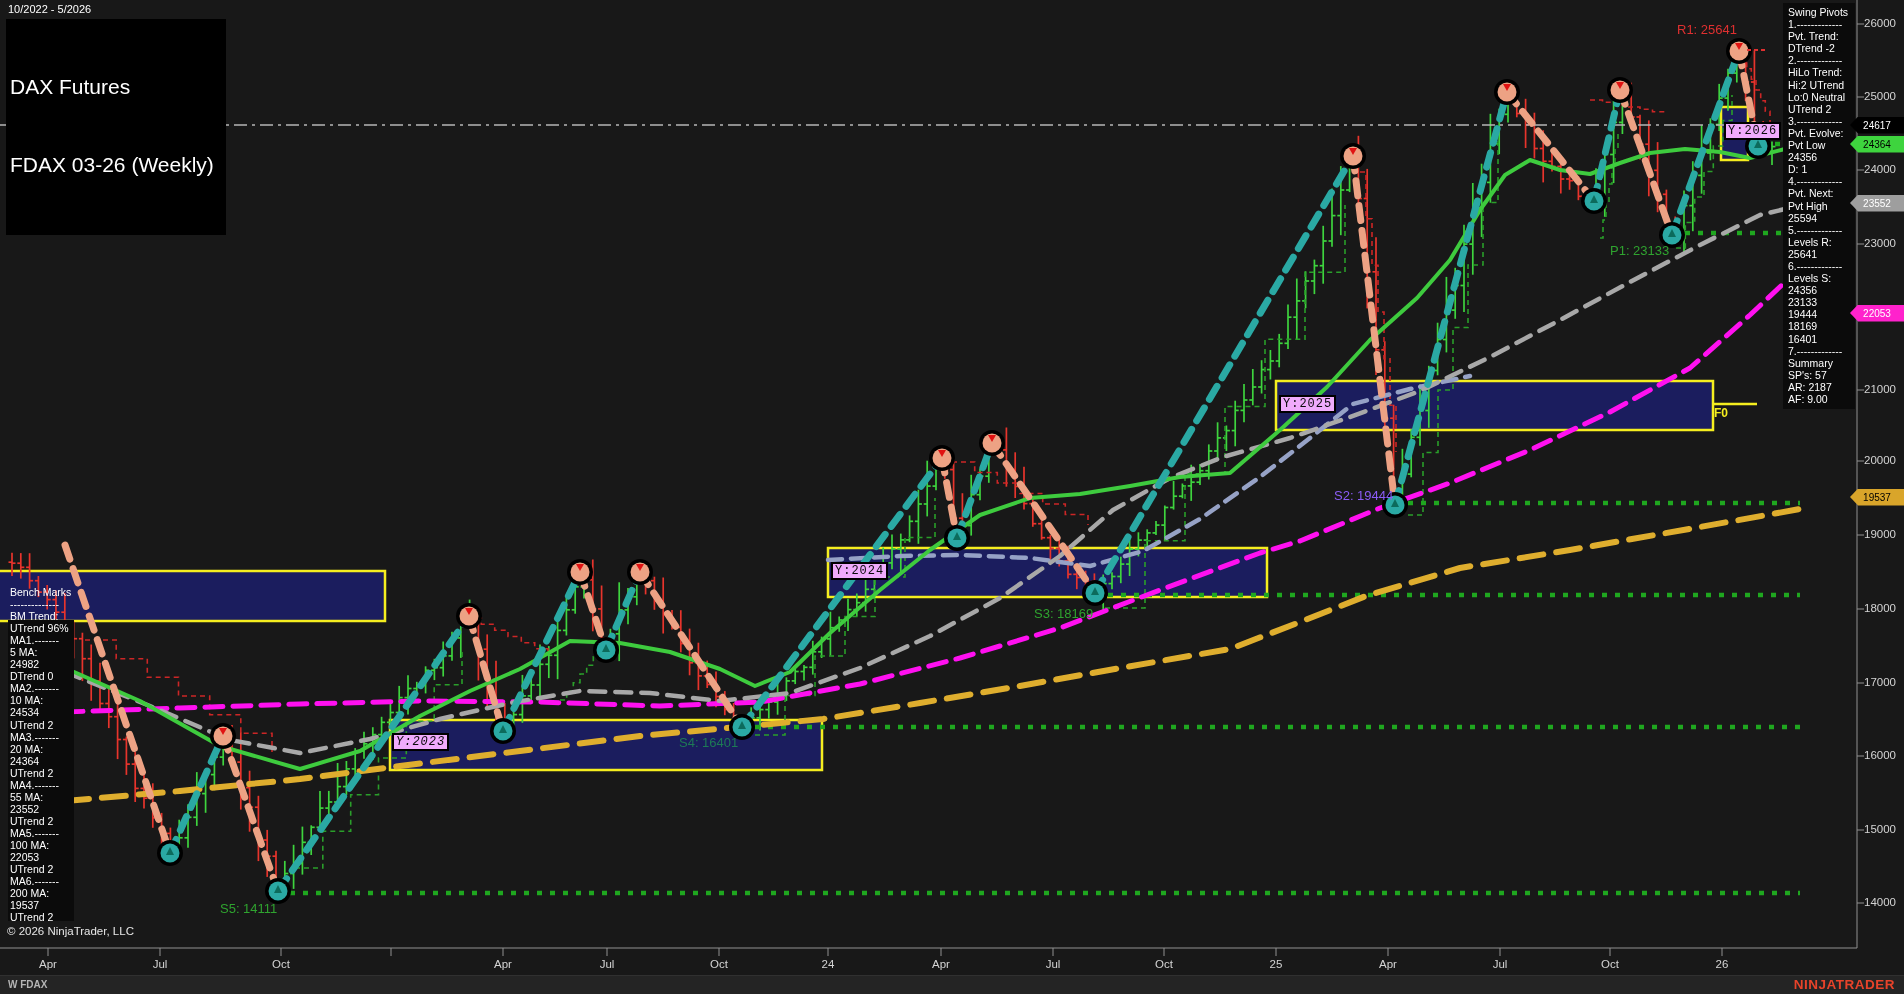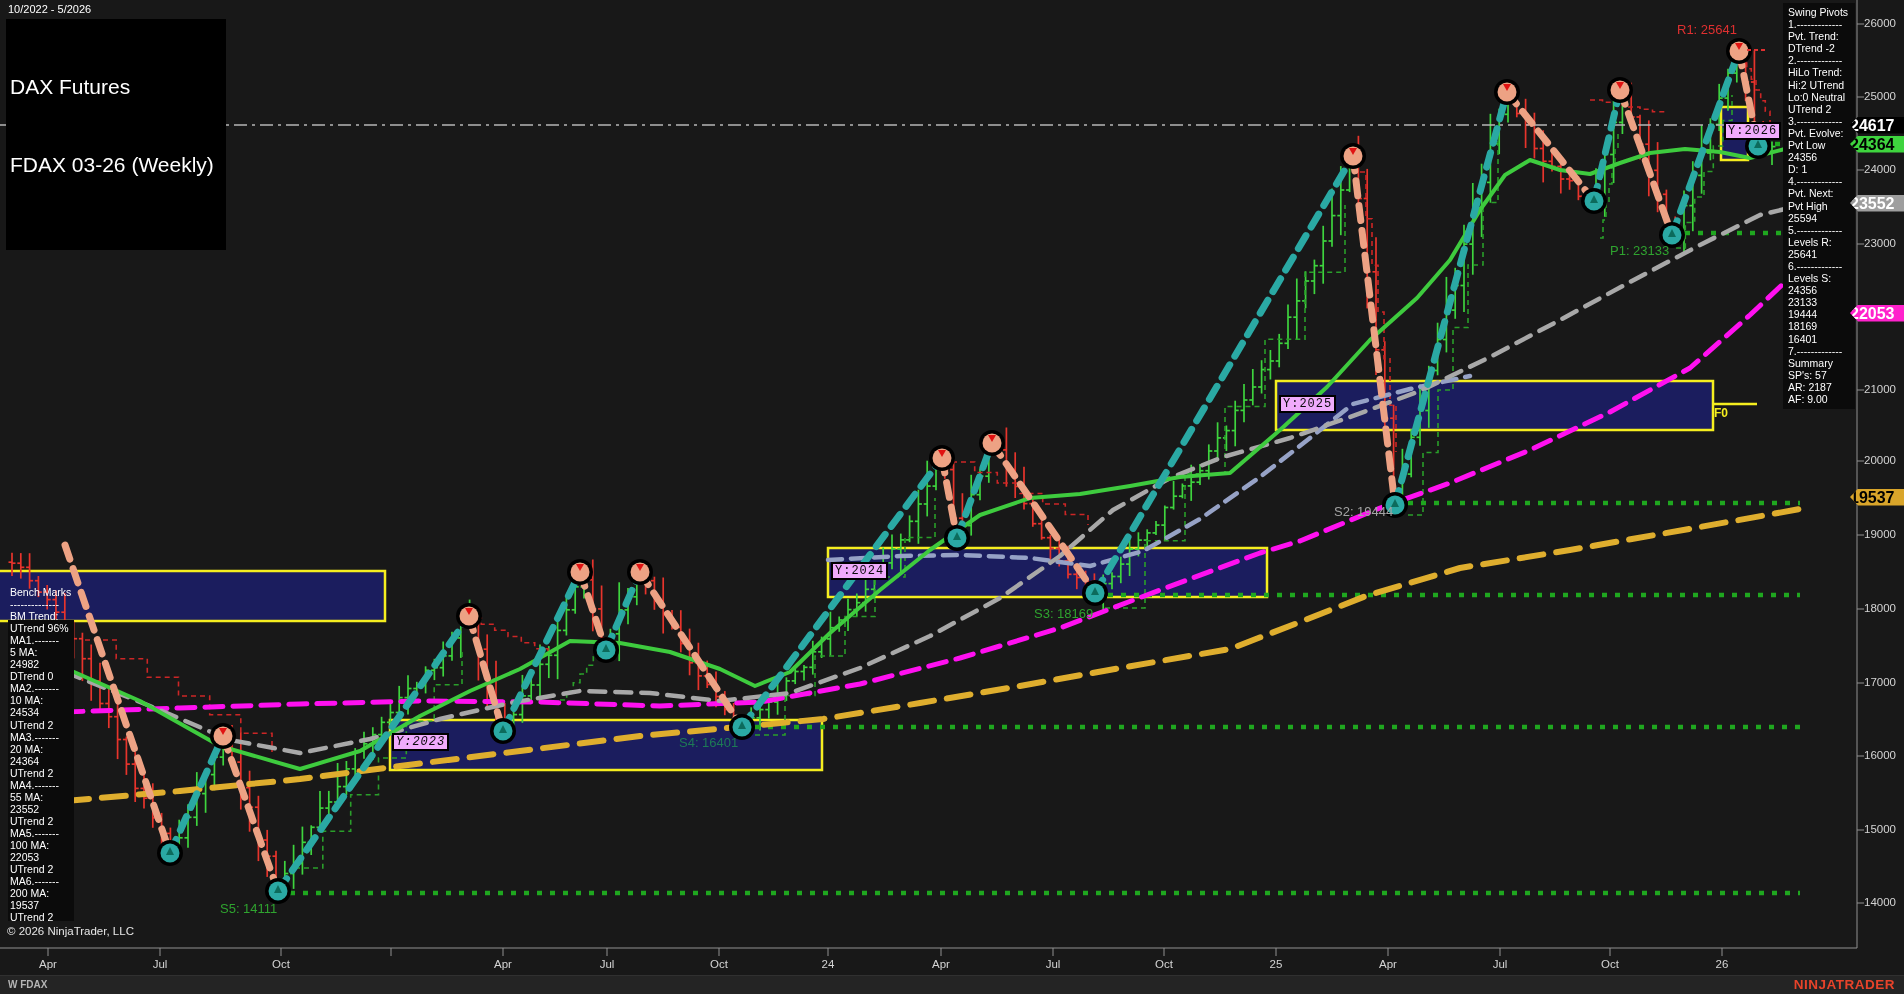--- a/index.html
+++ b/index.html
@@ -1,28 +1,28 @@
 <!DOCTYPE html>
 <html><head>
 <meta charset="utf-8">
 <style>
   html,body{margin:0;padding:0;background:#151515;}
   body{width:1904px;height:994px;overflow:hidden;font-family:"Liberation Sans",sans-serif;}
   #app{position:relative;width:1904px;height:994px;background:#181818;}
   #plot{position:absolute;left:0;top:0;}
   .ov{position:absolute;white-space:pre;}
   #date-range{left:8px;top:3px;font-size:11px;color:#ffffff;}
-  #title-box{left:6px;top:19px;background:#000000;color:#ffffff;padding:3px 12px 20px 4px;font-size:21px;line-height:26px;}
+  #title-box{left:6px;top:19px;background:#000000;color:#ffffff;padding:3px 12px 5px 4px;font-size:21px;line-height:26px;}
   #swing-panel{left:1783px;top:3px;width:67px;background:#0b0b0b;padding:3px 0 4px 5px;font-size:10.5px;line-height:12.1px;color:#ffffff;}
   #bench-bg{left:8px;top:620px;width:66px;height:301px;background:#0b0b0b;}
   #bench-panel{left:10px;top:586px;width:66px;font-size:10.5px;line-height:12.05px;color:#ffffff;}
   .price-label{left:1864px;font-size:11.5px;color:#d4d4d4;}
   .time-label{top:958px;font-size:11.5px;color:#d4d4d4;transform:translateX(-50%);}
   .badge{left:1850px;width:54px;height:17px;clip-path:polygon(0 50%,15% 0,100% 0,100% 100%,15% 100%);
-         font-size:16px;font-weight:bold;text-align:left;line-height:17px;}
+         font-size:10px;font-weight:normal;text-align:center;line-height:17px;}
   .lvl{font-size:13px;}
   .ylab{background:#f0abfc;border:2px solid #000;color:#0a0a0a;font-family:"Liberation Mono",monospace;
         font-size:12px;line-height:14px;padding:0 2px;letter-spacing:1px;}
   #f0-label{color:#f5ee1f;font-size:12px;font-weight:bold;}
   #copyright{left:7px;top:925px;font-size:11.5px;color:#e6e6e6;}
   #bottom-bar{left:0;top:975px;width:1904px;height:19px;background:#242424;border-top:1px solid #303030;}
   #tab-label{left:8px;top:979px;font-size:10px;color:#b5b5b5;font-weight:bold;}
   #brand{right:9px;top:977px;font-size:13.5px;font-weight:bold;letter-spacing:.5px;color:#e8432a;}
 </style>
 </head>
@@ -871,21 +871,21 @@
       <div class="ov time-label" style="left: 941px;">Apr</div>
       <div class="ov time-label" style="left: 1053px;">Jul</div>
       <div class="ov time-label" style="left: 1164px;">Oct</div>
       <div class="ov time-label" style="left: 1276px;">25</div>
       <div class="ov time-label" style="left: 1388px;">Apr</div>
       <div class="ov time-label" style="left: 1500px;">Jul</div>
       <div class="ov time-label" style="left: 1610px;">Oct</div>
       <div class="ov time-label" style="left: 1722px;">26</div>
       <div class="ov lvl" style="left: 1677px; top: 22px; color: rgb(224, 48, 48);">R1: 25641</div>
       <div class="ov lvl" style="left: 1610px; top: 243px; color: rgb(47, 163, 47);">P1: 23133</div>
-      <div class="ov lvl" style="left: 1334px; top: 504px; color: #a3a3a3;">S2: 19444</div>
+      <div class="ov lvl" style="left: 1334px; top: 488px; color: #8b5cf6;">S2: 19444</div>
       <div class="ov lvl" style="left: 1034px; top: 606px; color: rgb(47, 163, 47);">S3: 18169</div>
       <div class="ov lvl" style="left: 679px; top: 735px; color: rgb(29, 122, 85);">S4: 16401</div>
       <div class="ov lvl" style="left: 220px; top: 901px; color: rgb(47, 163, 47);">S5: 14111</div>
       <div class="ov ylab" style="left: 392px; top: 733px; font-style: italic;">Y:2023</div>
       <div class="ov ylab" style="left: 831px; top: 562px;">Y:2024</div>
       <div class="ov ylab" style="left: 1279px; top: 395px;">Y:2025</div>
       <div class="ov ylab" style="left: 1724px; top: 122px;">Y:2026</div>
       <div class="ov" id="f0-label" style="left: 1714px; top: 406px; color: rgb(245, 238, 31); font-size: 12px; font-weight: bold;">F0</div>
     </div>
 

